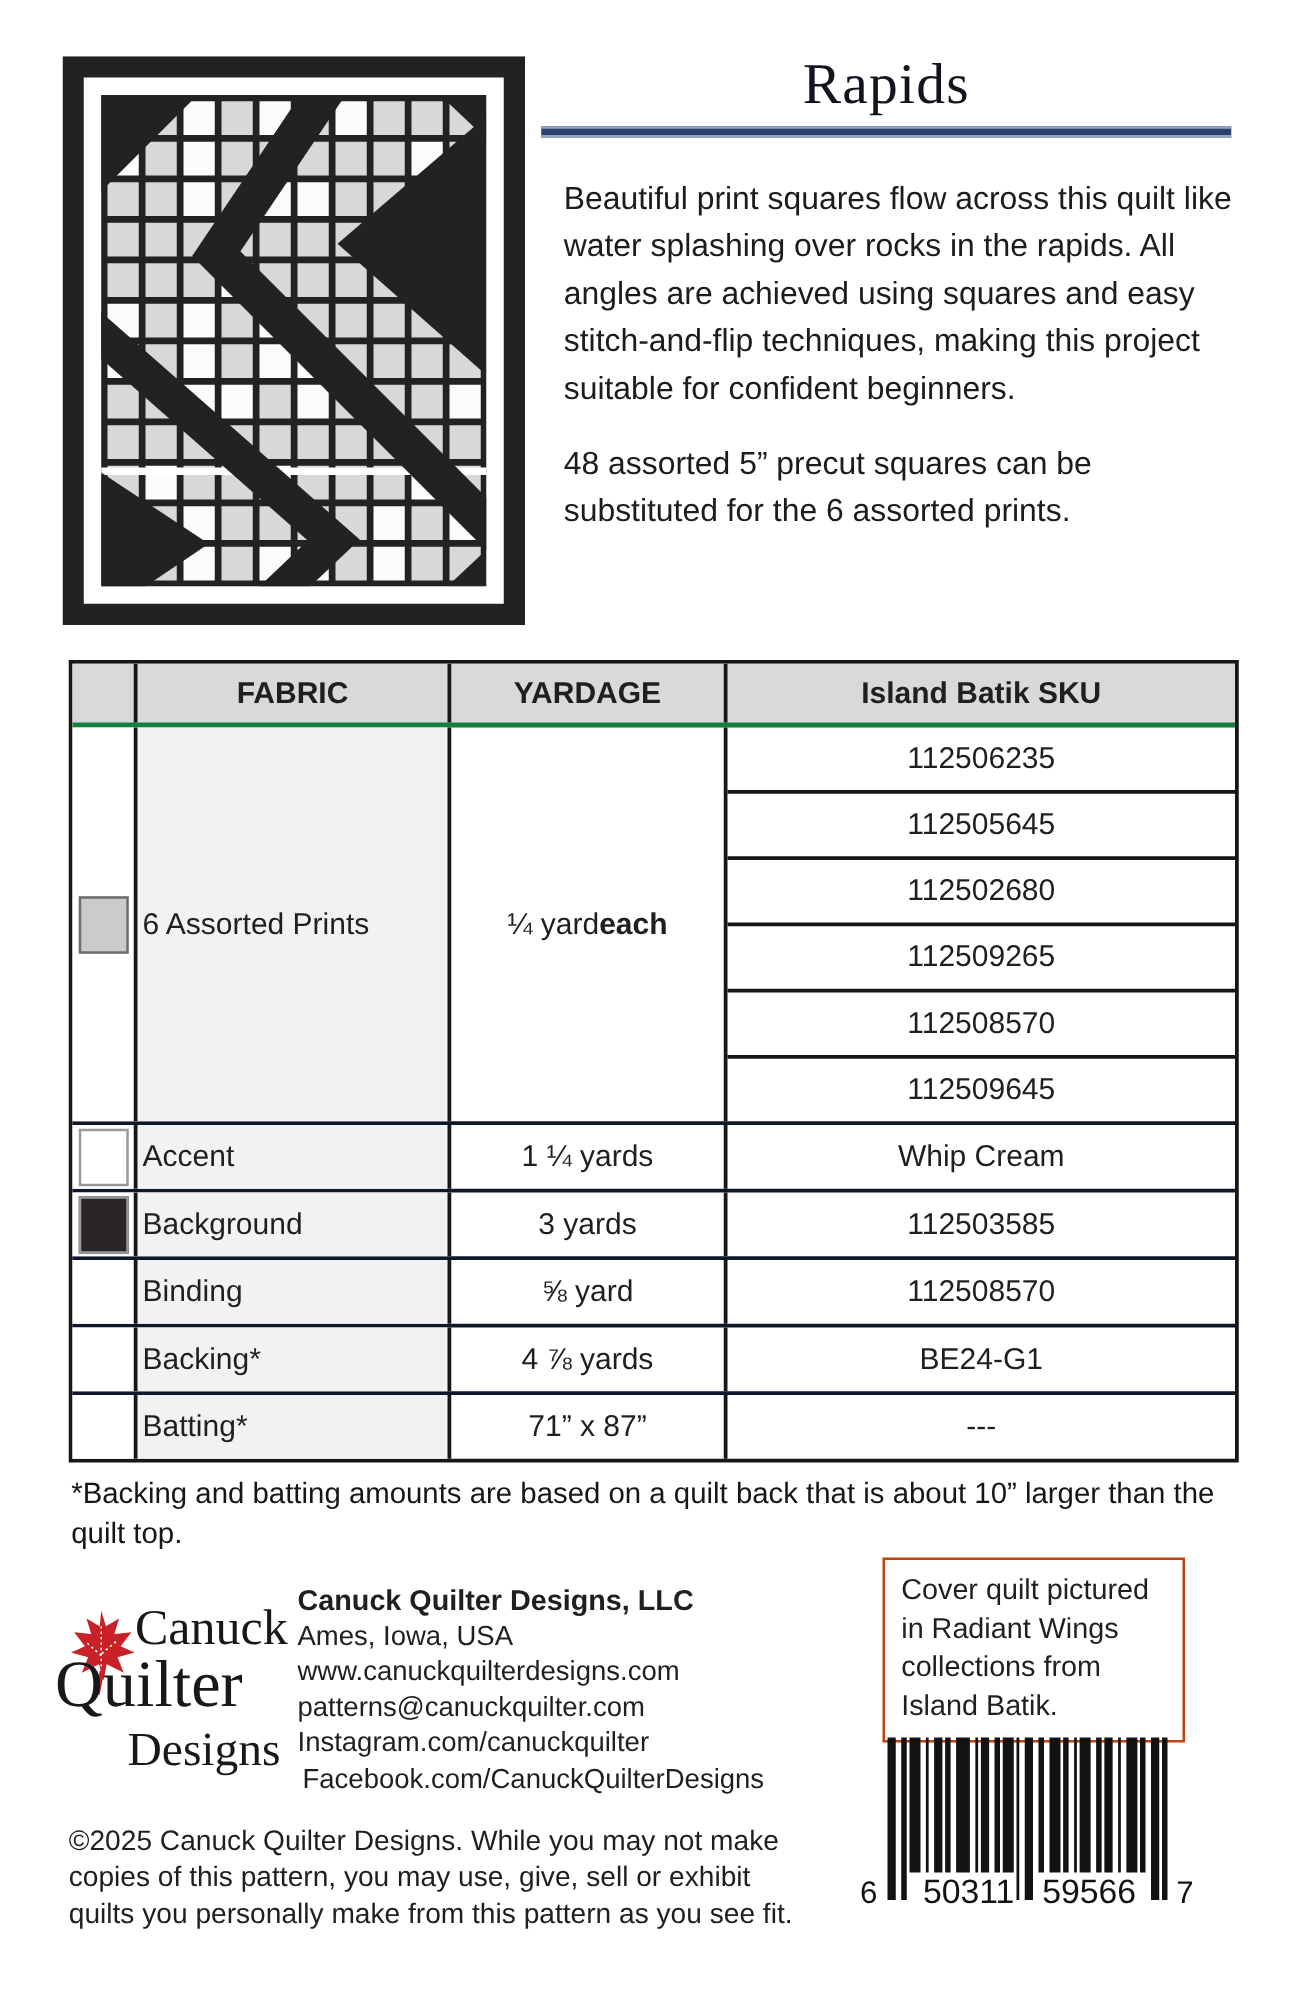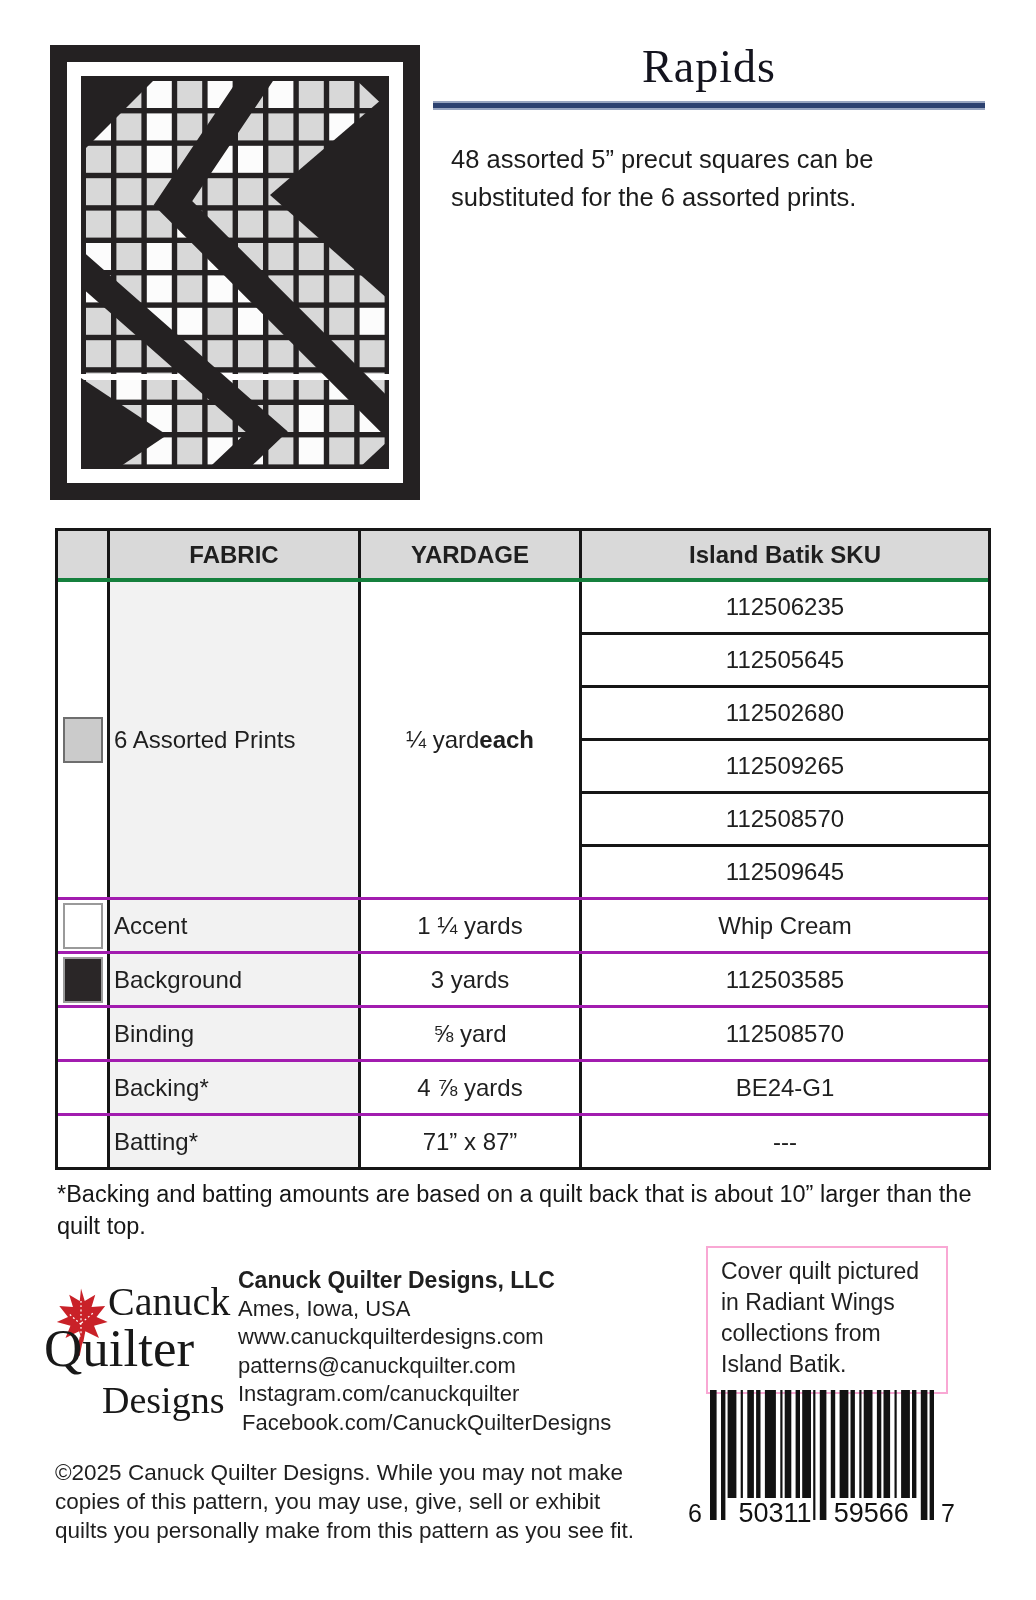--- a/index.html
+++ b/index.html
@@ -24,21 +24,21 @@
   .t-head{height:47px;background:#d9d9d9;border-bottom:4px solid #15803d;}
   .t-head .cell{display:flex;align-items:center;justify-content:center;font-weight:bold;font-size:24px;}
   .cell{min-width:0;}
   .col-border{border-left:3px solid #161616;}
   .fabric-cell{background:#f2f2f2;display:flex;align-items:center;padding-left:4px;font-size:24px;}
   .center-cell{display:flex;align-items:center;justify-content:center;font-size:24px;text-align:right;}
   .swatch-cell{display:flex;align-items:center;justify-content:center;background:#fff;}
   .sku-stack{border-left:3px solid #161616;display:flex;flex-direction:column;}
   .sku-cell{height:50px;border-bottom:3px solid #161616;display:flex;align-items:center;justify-content:center;font-size:24px;}
   .sku-cell:last-child{border-bottom:none;}
-  .t-row{height:51px;border-top:3px solid #a21caf;}
+  .t-row{height:51px;border-top:3px solid #0f172a;}
   .swatch{width:40px;height:46px;border:2px solid #777;box-sizing:border-box;}
 
   
   .footnote{position:absolute;left:57px;top:1178px;width:920px;margin:0;
             font-size:23.5px;line-height:32px;color:#161616;}
 
   
   .logo{position:absolute;left:44px;top:1272px;width:210px;height:178px;
         font-family:"Liberation Serif",serif;color:#181818;}
   .logo .leaf{position:absolute;left:6px;top:14px;}
@@ -48,21 +48,21 @@
 
   
   .contact{position:absolute;left:238px;top:1266px;width:430px;font-size:22px;line-height:28.5px;}
   .contact .company{font-weight:bold;font-size:23px;}
 
   
   .copyright{position:absolute;left:55px;top:1458px;width:600px;margin:0;
              font-size:22.5px;line-height:29px;}
 
   
-  .cover-box{position:absolute;left:706px;top:1246px;width:212px;border:2px solid #f9a8d4;
+  .cover-box{position:absolute;left:706px;top:1246px;width:212px;border:2px solid #c2410c;
              background:#fff;padding:8px 13px 12px 13px;}
   .cover-box p{margin:0;font-size:23px;line-height:31px;}
 
   
   .barcode{position:absolute;left:684px;top:1388px;width:272px;height:150px;}
 </style>
 </head>
 <body>
 
 <div class="page">
@@ -208,20 +208,21 @@
         <polyline points="18,212 217,387 138,462" fill="none" stroke="#242122" stroke-width="28" stroke-linejoin="miter"></polyline>
         <polygon points="31,333 117,390 31,448" fill="#242122"></polygon>
         <polygon points="339,395 339,424 308,424" fill="#242122"></polygon>
       </g>
     </svg>
   </div>
 
   <div class="title-block">
     <h1 class="page-title">Rapids</h1>
     <div class="title-rule"></div>
+    <p class="desc">Beautiful print squares flow across this quilt like water splashing over rocks in the rapids.  All angles are achieved using squares and easy stitch-and-flip techniques, making this project suitable for confident beginners.</p>
     <p class="desc">48 assorted 5” precut squares can be substituted for the 6 assorted prints.</p>
   </div>
 
   <div class="fabric-table">
     <div class="t-head">
       <div class="cell"></div>
       <div class="cell col-border">FABRIC</div>
       <div class="cell col-border">YARDAGE</div>
       <div class="cell col-border">Island Batik SKU</div>
     </div>

